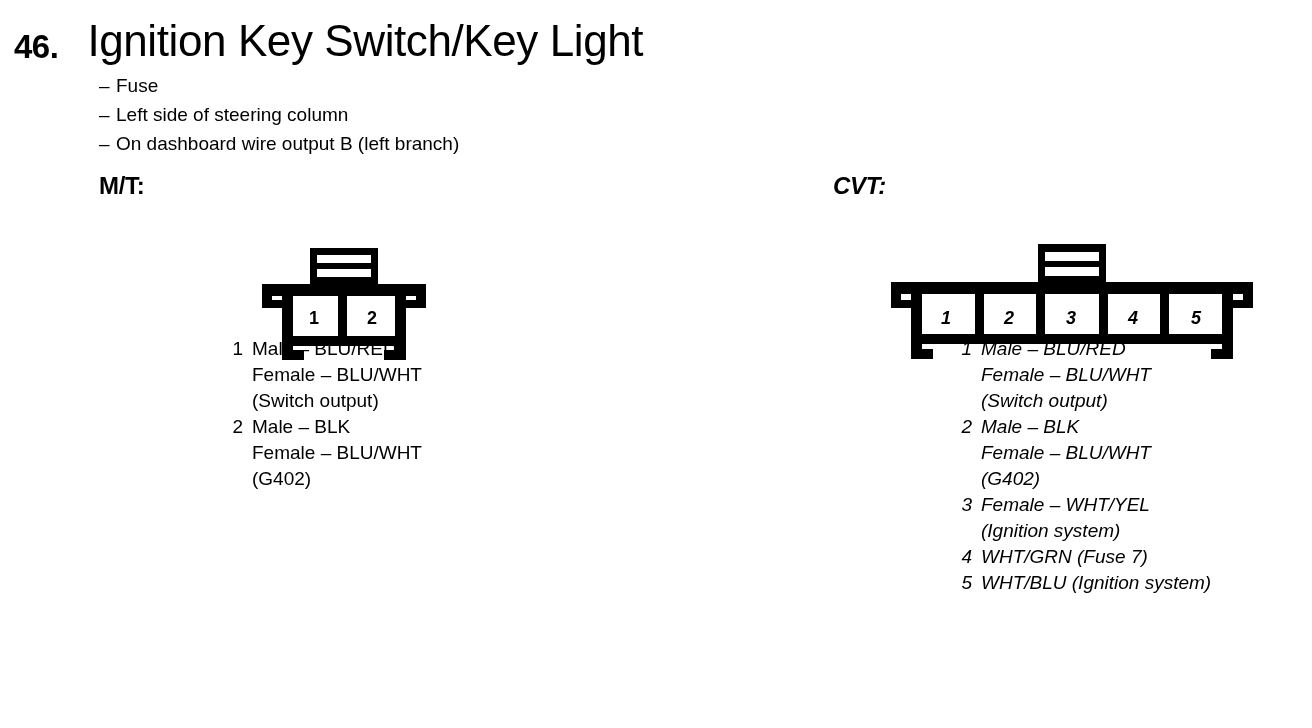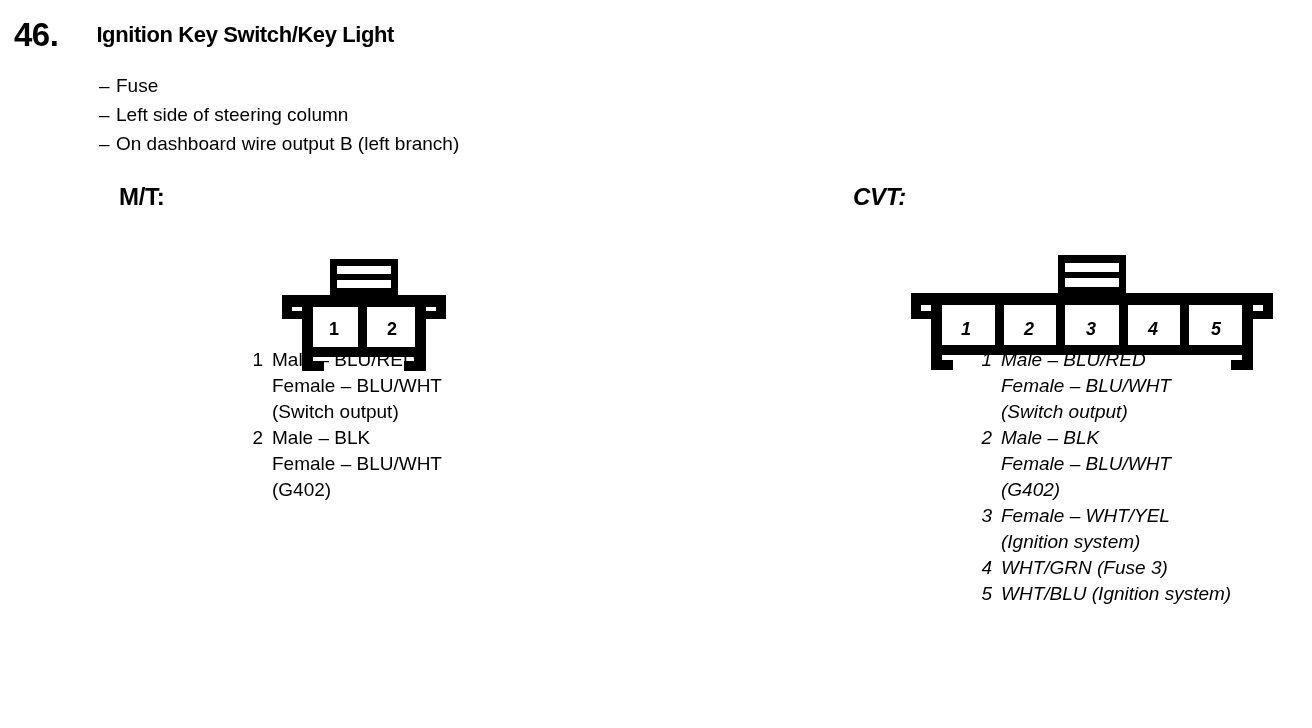--- a/index.html
+++ b/index.html
@@ -16,32 +16,32 @@
     color: #000000;
     overflow: hidden;
   }
 
   
   .header-row {
     position: absolute;
     left: 14px;
     top: 16px;
     display: flex;
-    align-items: center;
+    align-items: flex-end;
   }
   .item-number {
     font-size: 33px;
     font-weight: bold;
     letter-spacing: -0.5px;
     white-space: nowrap;
   }
   .page-title {
-    font-size: 22px;
-    font-weight: bold;
-    margin-left: 38px;
+    font-size: 44px;
+    font-weight: normal;
+    margin-left: 29px;
     letter-spacing: -0.4px;
     white-space: nowrap;
   }
 
   
   .bullet-list {
     position: absolute;
     left: 99px;
     top: 71px;
     font-size: 19px;
@@ -52,22 +52,21 @@
     display: flex;
   }
   .bullet-dash {
     width: 17px;
     flex: none;
   }
 
   
   .variant {
     position: absolute;
-    top: 183px;
-    margin-left: 20px;
+    top: 172px;
   }
   .variant-mt  { left: 99px;  width: 600px; }
   .variant-cvt { left: 833px; width: 470px; font-style: italic; }
 
   .variant-label {
     font-size: 24px;
     font-weight: bold;
     letter-spacing: -0.3px;
     margin: 0;
     height: 34px;
@@ -253,21 +252,21 @@
     <div class="pin-entry">
       <span class="pin-num">3</span>
       <span class="pin-lines">
         <div class="pin-line">Female – WHT/YEL</div>
         <div class="pin-line">(Ignition system)</div>
       </span>
     </div>
     <div class="pin-entry">
       <span class="pin-num">4</span>
       <span class="pin-lines">
-        <div class="pin-line">WHT/GRN (Fuse 3)</div>
+        <div class="pin-line">WHT/GRN (Fuse 7)</div>
       </span>
     </div>
     <div class="pin-entry">
       <span class="pin-num">5</span>
       <span class="pin-lines">
         <div class="pin-line">WHT/BLU (Ignition system)</div>
       </span>
     </div>
   </div>
 </div>

